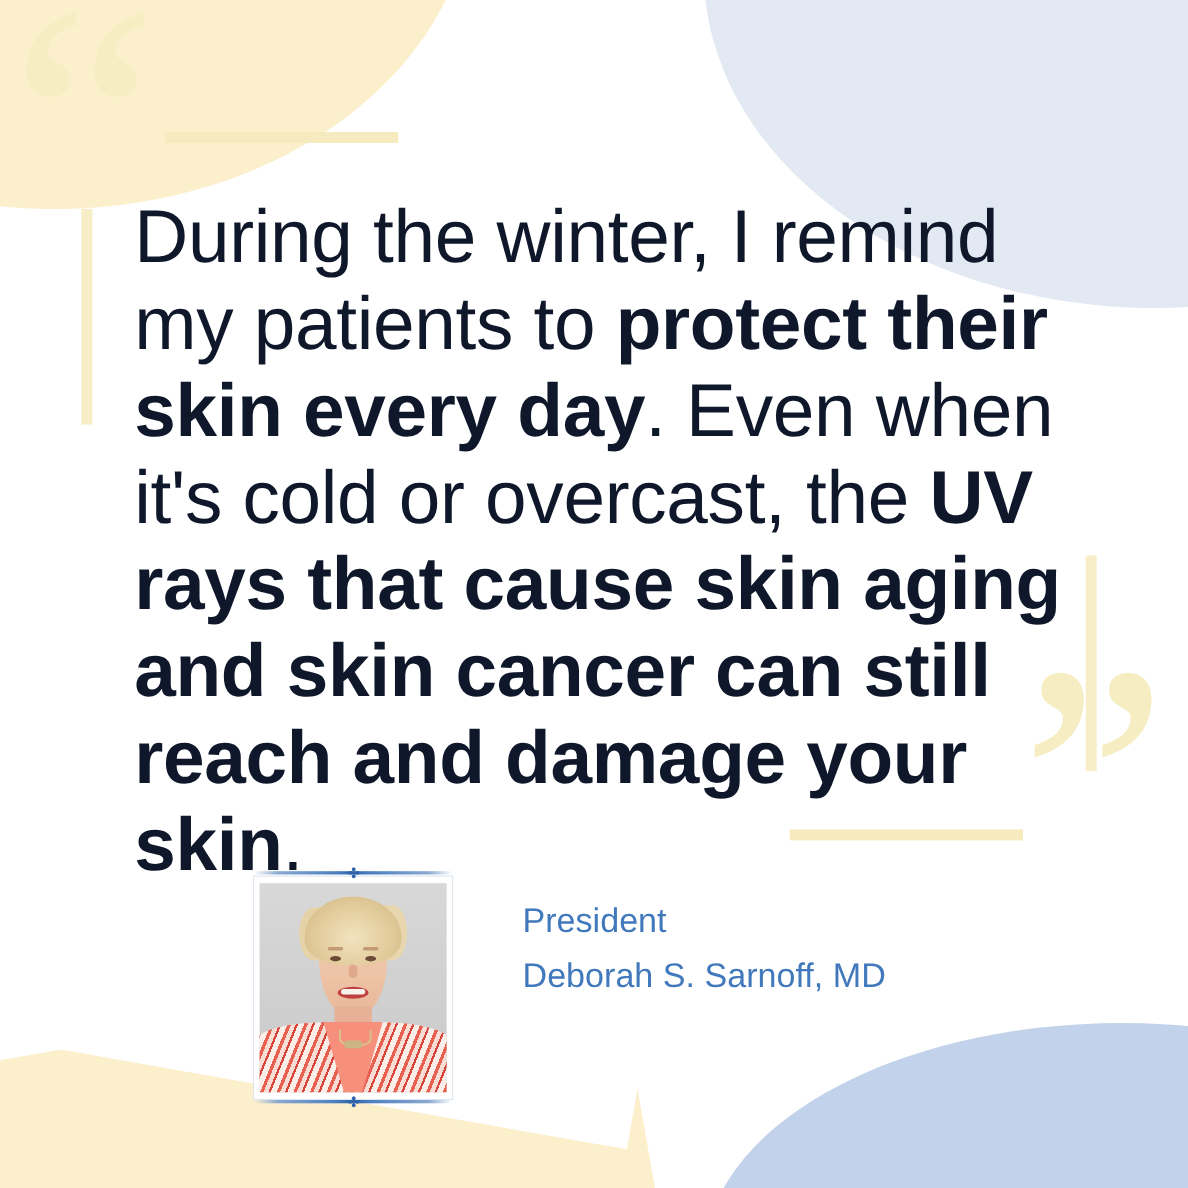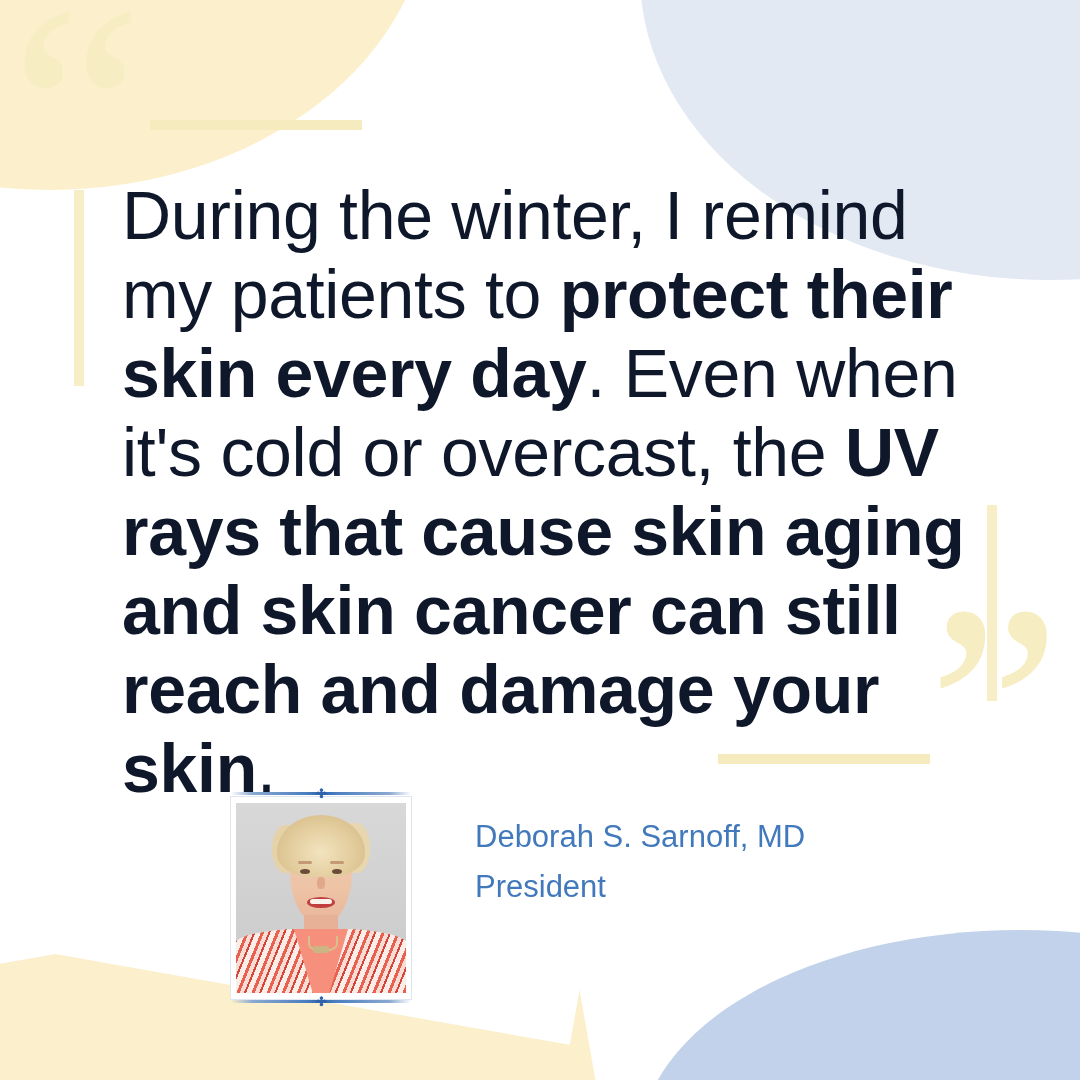--- a/index.html
+++ b/index.html
@@ -376,17 +376,17 @@
         <div class="pp-pendant"></div>
       </div>
     </div>
     <div class="sel-edge" id="sel-edge-top"></div>
     <div class="sel-edge" id="sel-edge-bottom"></div>
     <div class="sel-handle" id="sel-handle-top">✤</div>
     <div class="sel-handle" id="sel-handle-bottom">✤</div>
   </div>
 
   <div id="attribution">
+    <div>President</div>
     <div>Deborah S. Sarnoff, MD</div>
-    <div>President</div>
   </div>
 
 </div>
 
 </body></html>

